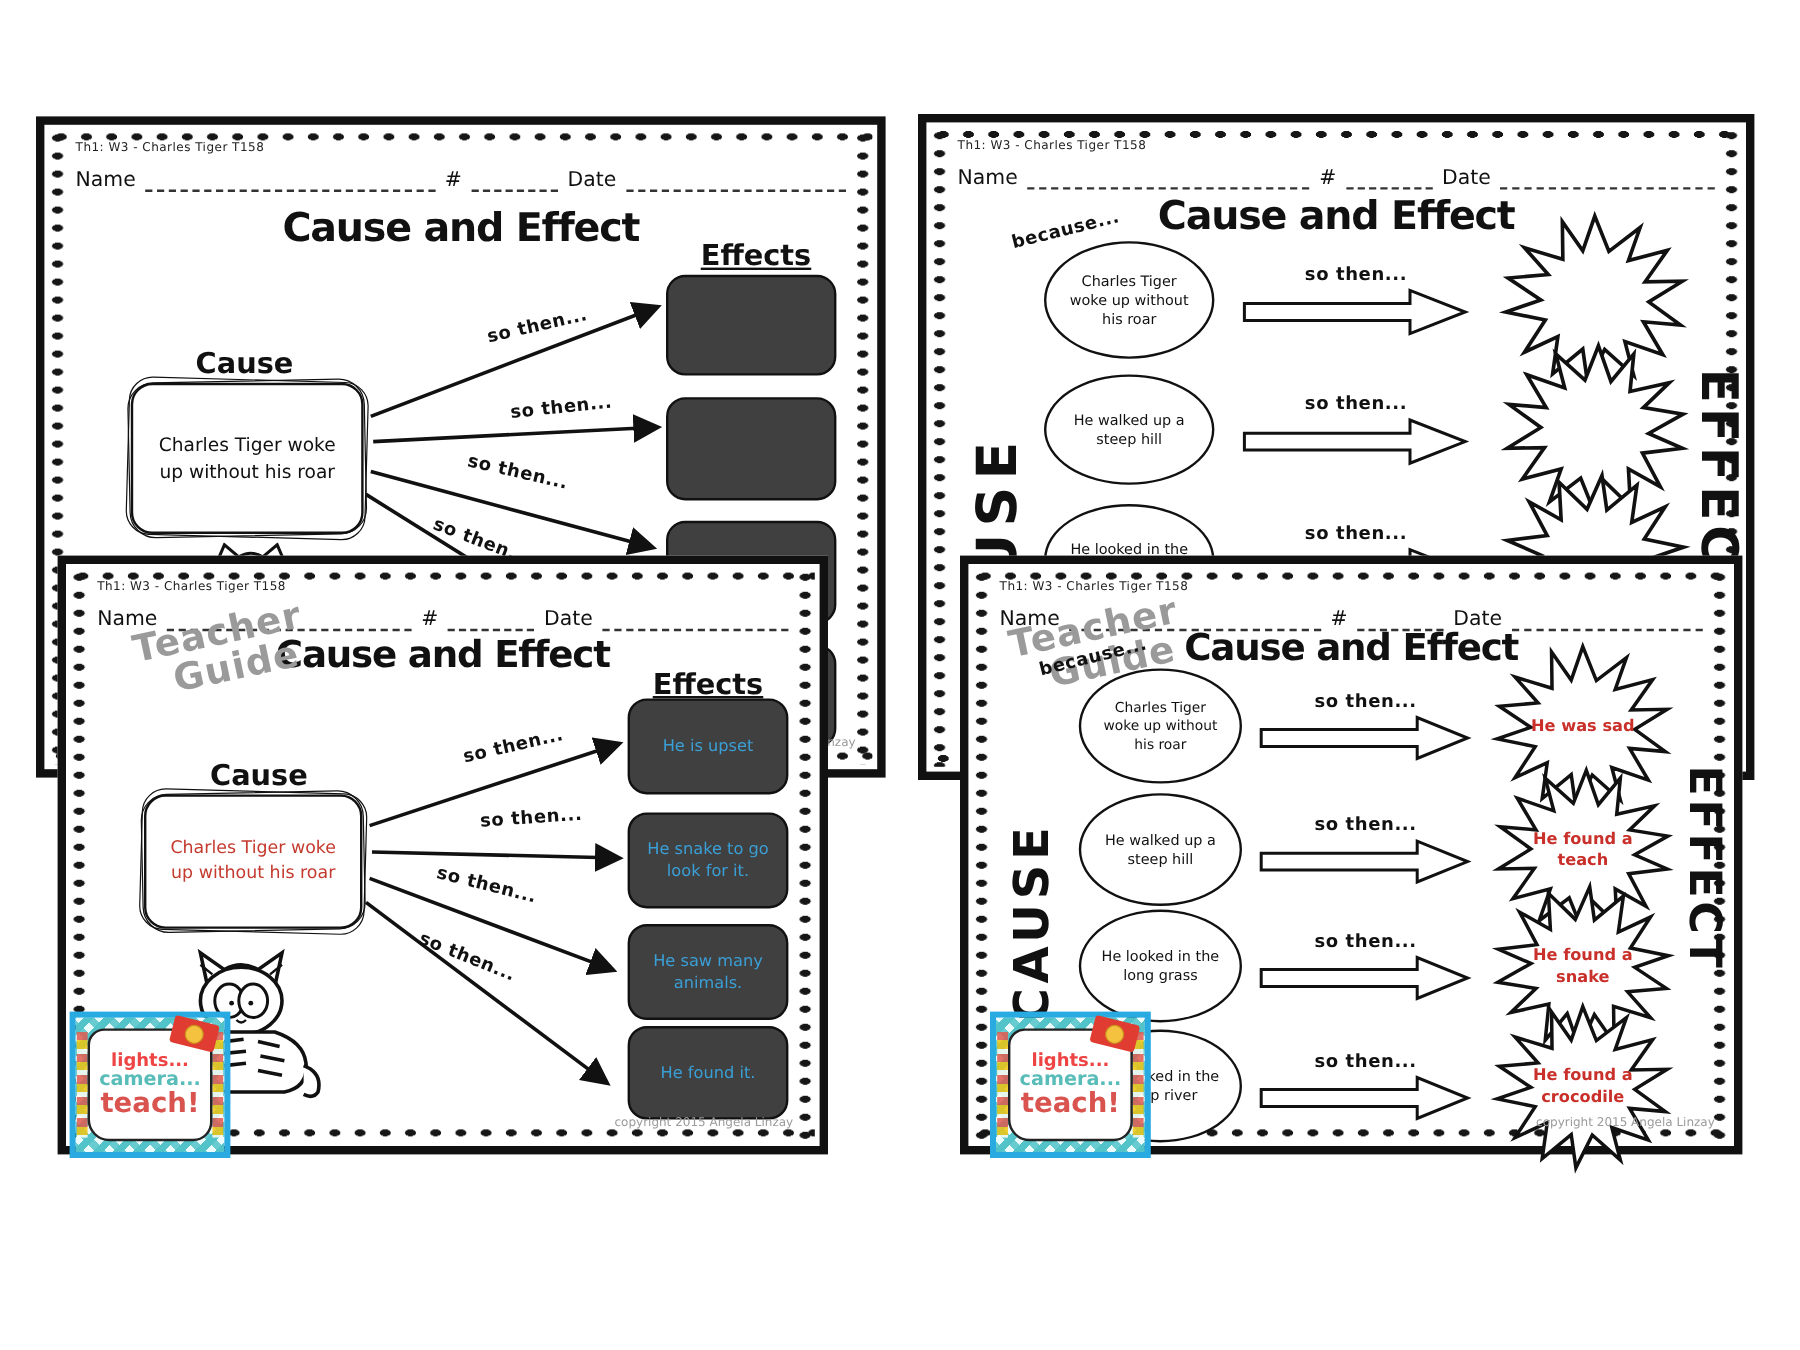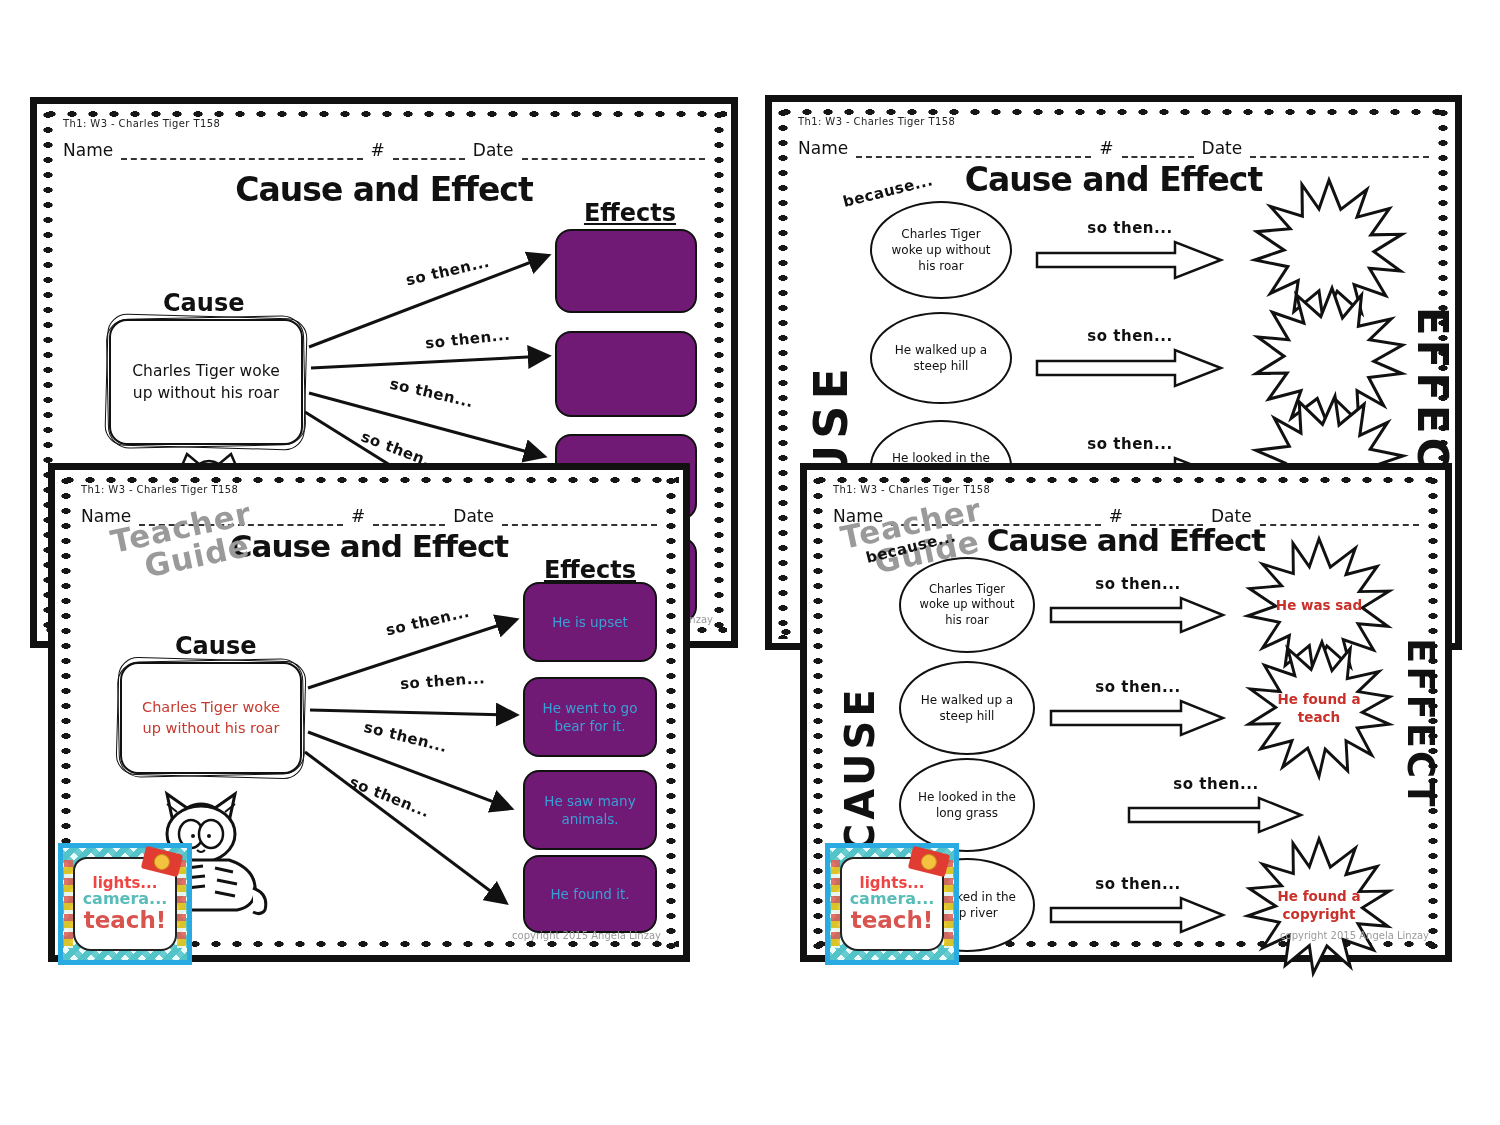--- a/index.html
+++ b/index.html
@@ -21,21 +21,21 @@
   .hdr-code{position:absolute;top:14px;left:26px;font-size:10px;letter-spacing:.4px;color:#222;}
   .name-line{position:absolute;top:36px;left:26px;right:26px;display:flex;align-items:flex-end;gap:8px;font-size:17px;}
   .bl{border-bottom:2px dashed #333;height:15px;}
   .bl-name{flex:1.25;} .bl-num{width:72px;} .bl-date{flex:.95;}
   .wtitle{position:absolute;top:66px;left:0;right:0;text-align:center;font-size:33px;font-weight:700;letter-spacing:-1px;}
 
   .copyright{position:absolute;font-size:10px;color:#9b9b9b;}
 
   
   .fx-head{position:absolute;font-size:24px;font-weight:700;text-align:center;text-decoration:underline;}
-  .fx-box{position:absolute;border:2.5px solid #111;border-radius:16px;background:#701a75;
+  .fx-box{position:absolute;border:2.5px solid #111;border-radius:16px;background:#404040;
     display:flex;align-items:center;justify-content:center;text-align:center;padding:6px 10px;
     font-size:13.5px;line-height:1.35;}
   .cause-head{position:absolute;font-size:24px;font-weight:700;}
   .cause-box{position:absolute;border:2.5px solid #111;border-radius:18px;background:#fff;
     display:flex;align-items:center;justify-content:center;text-align:center;padding:8px 14px;
     font-size:15.5px;line-height:1.45;}
   .cause-box::before{content:"";position:absolute;inset:-5px;border:1.8px solid #111;border-radius:20px;transform:rotate(1.6deg);}
   .cause-box::after{content:"";position:absolute;inset:-4px;border:1.5px solid #111;border-radius:22px;transform:rotate(-1.2deg);}
   .sothen{position:absolute;font-size:15px;font-weight:700;letter-spacing:.5px;white-space:nowrap;}
   .fan{position:absolute;inset:0;pointer-events:none;}
@@ -215,21 +215,21 @@
         <span class="bl bl-date"></span>
     </div>
     <div class="wtitle" style="top:58px;font-size:31px;">Cause and Effect</div>
     <div class="watermark" style="left:58px;top:42px;">
       <span>Teacher</span>
       <span class="wm2">Guide</span>
     </div>
 
     <div class="fx-head" style="left:468px;top:86px;width:134px;">Effects</div>
     <div class="fx-box" style="left:468px;top:112px;width:134px;height:80px;color:#3a9fd6;">He is upset</div>
-    <div class="fx-box" style="left:468px;top:207px;width:134px;height:80px;color:#3a9fd6;">He went to go bear for it.</div>
+    <div class="fx-box" style="left:468px;top:207px;width:134px;height:80px;color:#3a9fd6;">He snake to go look for it.</div>
     <div class="fx-box" style="left:468px;top:300px;width:134px;height:80px;color:#3a9fd6;">He saw many animals.</div>
     <div class="fx-box" style="left:468px;top:385px;width:134px;height:78px;color:#3a9fd6;">He found it.</div>
 
     <div class="cause-head" style="left:120px;top:162px;">Cause</div>
     <div class="cause-box" style="left:65px;top:192px;width:182px;height:112px;color:#c43a2e;font-size:14.5px;">Charles Tiger woke up without his roar</div>
 
     <svg class="fan" width="642" height="499">
       <defs>
           <marker id="ah-c" viewBox="0 0 10 10" refX="8" refY="5" markerWidth="8" markerHeight="8" orient="auto">
             <path d="M0,0 L10,5 L0,10 z" fill="#111"></path>
@@ -328,34 +328,40 @@
         </div>
     </div>
     <div class="row" style="left:92px;top:285px;width:498px;height:100px;">
       <div class="oval" style="width:136px;height:94px;">He looked in the long grass</div>
       <div class="arrowcol">
           <div class="sothen2">so then...</div>
         <svg class="blockarrow" width="178" height="40">
             <polygon points="2,13 132,13 132,3 174,20 132,37 132,27 2,27" fill="#fff" stroke="#111" stroke-width="2.5"></polygon>
           </svg>
         </div>
+      <div class="burstwrap" style="width:156px;height:144px;">
+        <svg viewBox="0 0 160 150">
+            <polygon class="star" fill="#fff" stroke="#111" stroke-width="3" points="85.9,6.2 89.9,34.6 114.7,14.1 110.4,44.8 137.9,32.0 120.7,58.5 153.2,65.1 124.4,75.0 151.4,93.0 118.3,95.9 137.9,118.0 106.3,108.4 106.7,139.4 89.9,115.4 77.0,143.9 66.7,114.5 47.9,137.2 51.0,106.3 18.6,113.6 40.0,93.0 7.3,87.7 35.7,71.7 7.9,59.6 40.8,55.6 26.0,27.8 52.3,42.6 50.6,11.7 73.6,34.0"></polygon>
+          </svg>
+        <div class="bursttext" style="color:#c9302a;">He found a snake</div>
+        </div>
     </div>
     <div class="row" style="left:92px;top:385px;width:498px;height:100px;">
       <div class="oval" style="width:136px;height:94px;">He looked in the deep river</div>
       <div class="arrowcol">
           <div class="sothen2">so then...</div>
         <svg class="blockarrow" width="178" height="40">
             <polygon points="2,13 132,13 132,3 174,20 132,37 132,27 2,27" fill="#fff" stroke="#111" stroke-width="2.5"></polygon>
           </svg>
         </div>
       <div class="burstwrap" style="width:156px;height:144px;">
         <svg viewBox="0 0 160 150">
             <polygon class="star" fill="#fff" stroke="#111" stroke-width="3" points="80.0,6.0 91.6,35.0 117.3,15.4 107.7,42.6 139.7,34.2 121.4,60.1 152.1,59.6 124.4,76.7 150.6,95.7 120.0,93.0 136.0,120.1 104.8,109.3 112.1,137.2 88.1,115.7 74.1,143.8 70.1,115.4 45.3,135.9 49.6,105.2 22.1,118.0 39.3,91.5 6.8,84.9 35.6,75.0 8.6,57.0 41.7,54.1 22.1,32.0 53.7,41.6 53.3,10.6 70.1,34.6"></polygon>
           </svg>
-        <div class="bursttext" style="color:#c9302a;">He found a copyright</div>
+        <div class="bursttext" style="color:#c9302a;">He found a crocodile</div>
         </div>
     </div>
 
     <div class="logo" style="left:18px;top:373px;">
       <div class="logo-side ls-l"></div>
       <div class="logo-side ls-r"></div>
       <div class="logo-inner">
         <span class="logo-l1">lights...</span>
         <span class="logo-l2">camera...</span>
         <span class="logo-l3">teach!</span>

